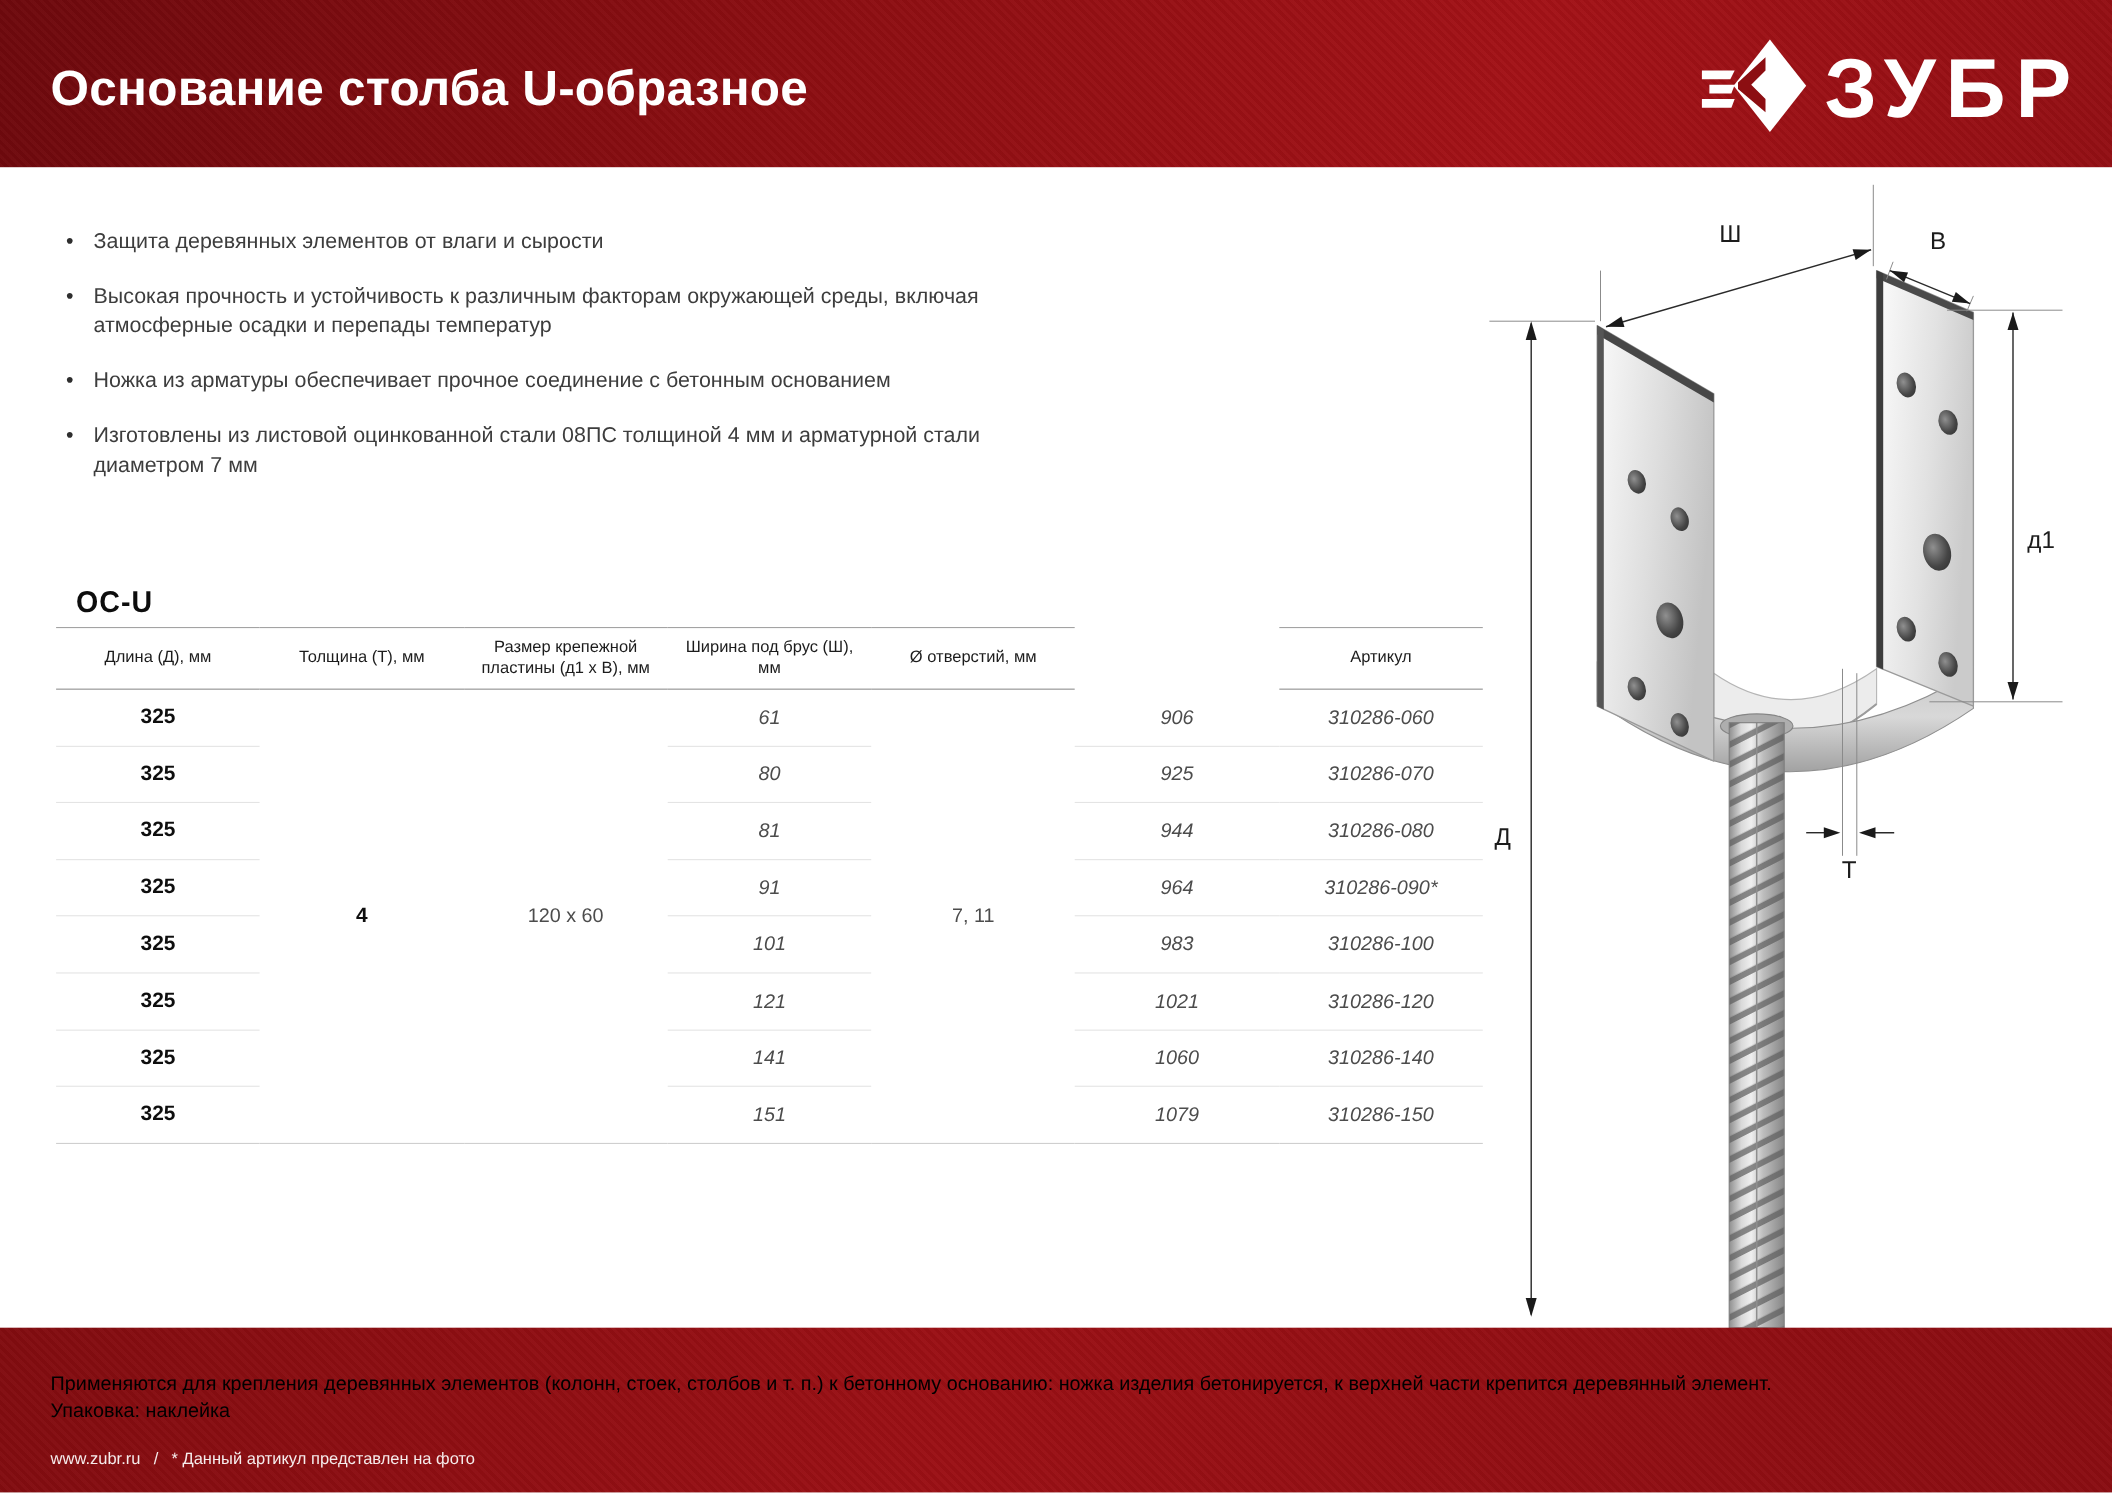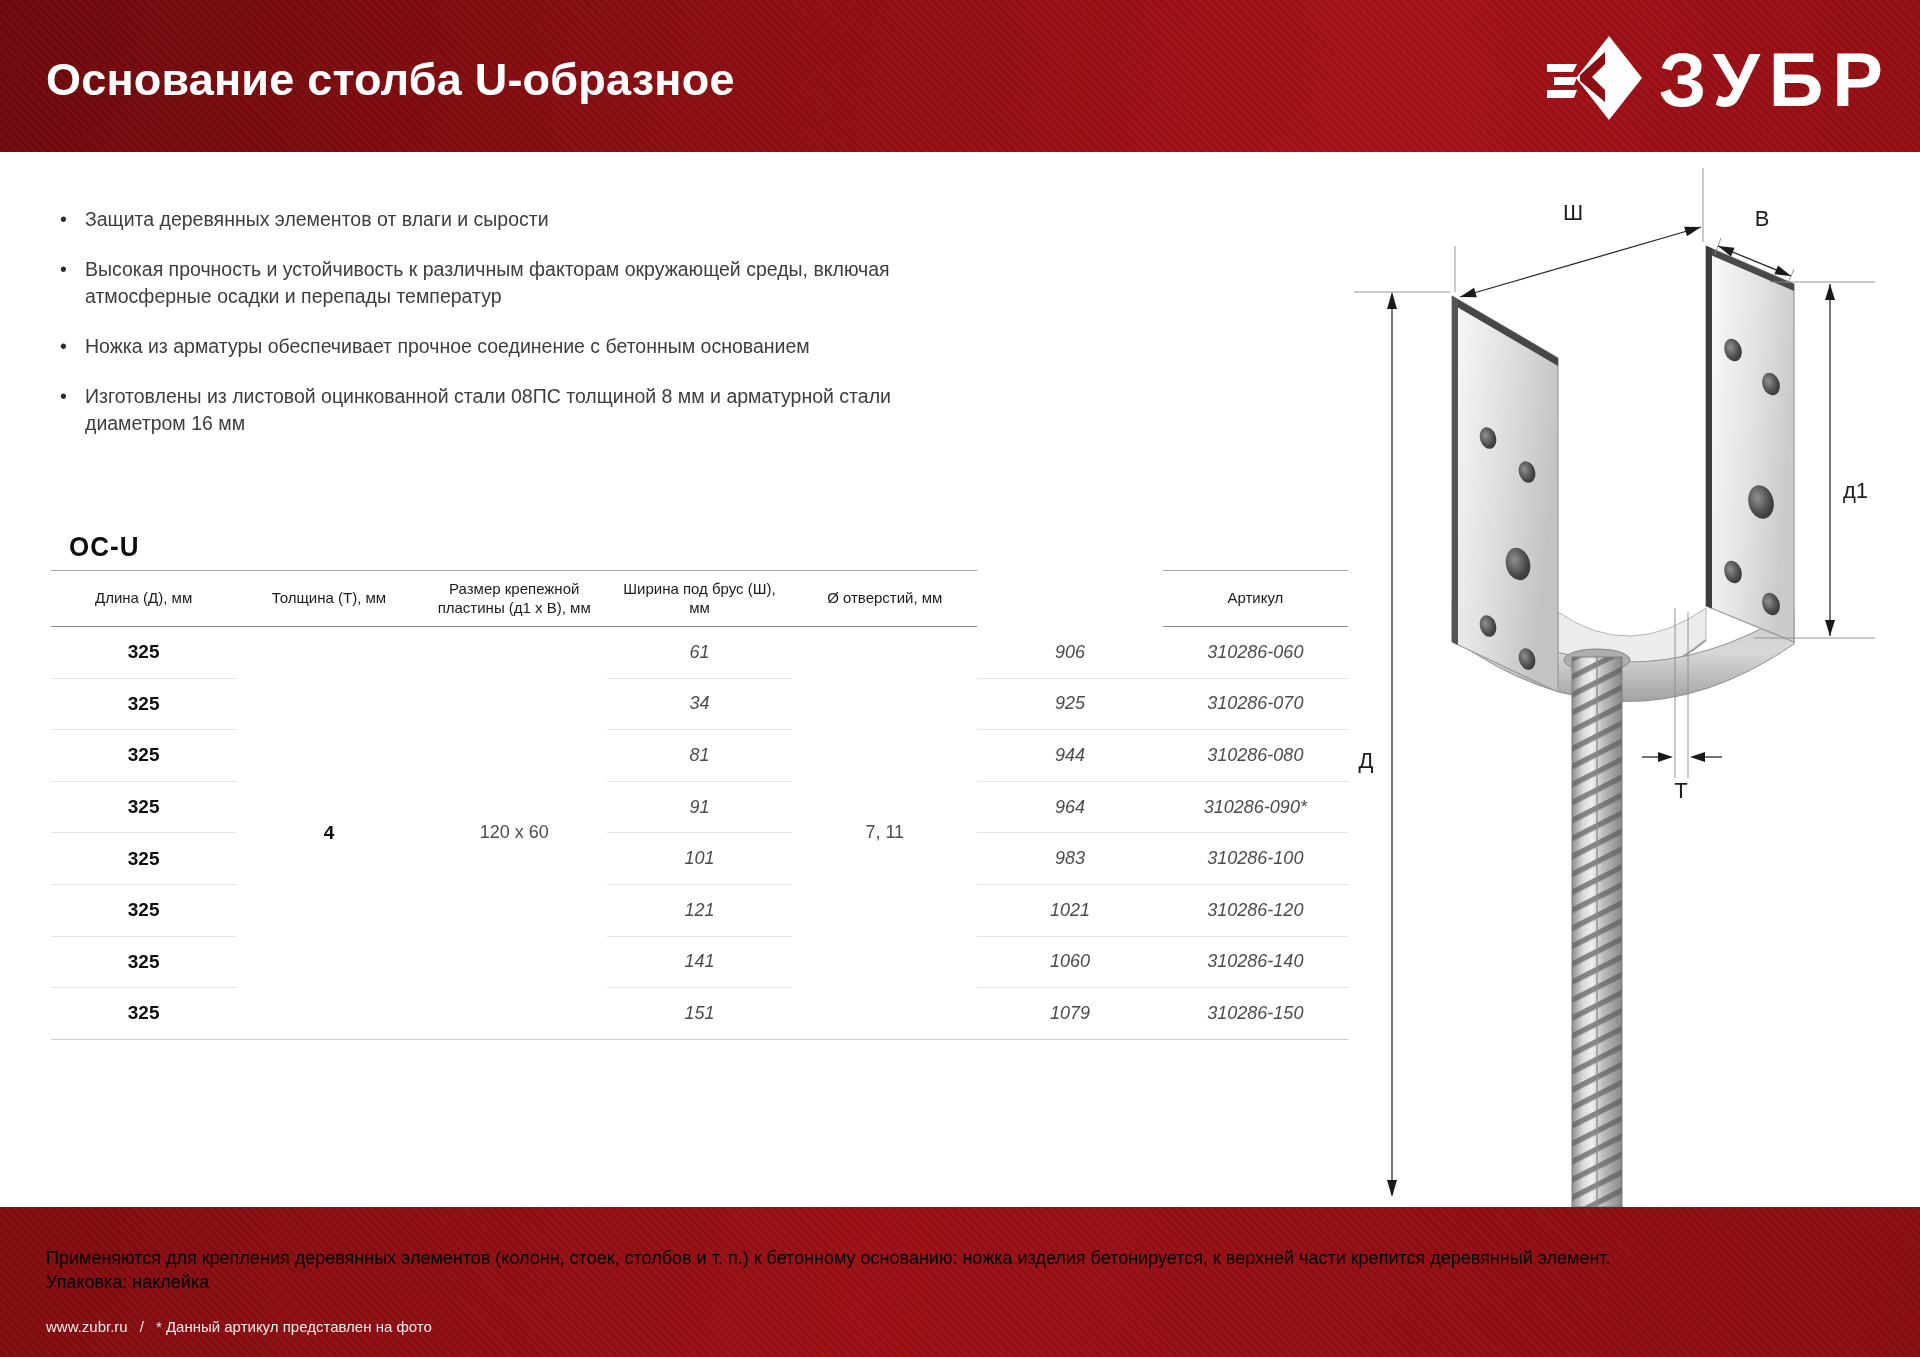--- a/index.html
+++ b/index.html
@@ -109,21 +109,21 @@
     <div class="feat">
       <span class="dot">•</span>
       <span>Высокая прочность и устойчивость к различным факторам окружающей среды, включая атмосферные осадки и перепады температур</span>
     </div>
     <div class="feat">
       <span class="dot">•</span>
       <span>Ножка из арматуры обеспечивает прочное соединение с бетонным основанием</span>
     </div>
     <div class="feat">
       <span class="dot">•</span>
-      <span>Изготовлены из листовой оцинкованной стали 08ПС толщиной 8 мм и арматурной стали диаметром 16 мм</span>
+      <span>Изготовлены из листовой оцинкованной стали 08ПС толщиной 4 мм и арматурной стали диаметром 7 мм</span>
     </div>
   </div>
 
   <div class="series">ОС-U</div>
 
   <div class="spec-table">
 
     <div class="t-h" style="grid-column:2">Толщина (Т), мм</div>
     <div class="t-h" style="grid-column:1">Длина (Д), мм</div>
     <div class="t-h" style="grid-column:3">Размер крепежной пластины (д1 х В), мм</div>
@@ -134,21 +134,21 @@
     <div class="c-merged-bold bot">4</div>
     <div class="c-merged bot" style="grid-column:3">120 x 60</div>
     <div class="c-merged bot" style="grid-column:5">7, 11</div>
 
     <div class="c-len sep" style="grid-row:2">325</div>
     <div class="c-val sep" style="grid-column:4;grid-row:2">61</div>
     <div class="c-val sep" style="grid-column:6;grid-row:2">906</div>
     <div class="c-val sep" style="grid-column:7;grid-row:2">310286-060</div>
 
     <div class="c-len sep" style="grid-row:3">325</div>
-    <div class="c-val sep" style="grid-column:4;grid-row:3">34</div>
+    <div class="c-val sep" style="grid-column:4;grid-row:3">80</div>
     <div class="c-val sep" style="grid-column:6;grid-row:3">925</div>
     <div class="c-val sep" style="grid-column:7;grid-row:3">310286-070</div>
 
     <div class="c-len sep" style="grid-row:4">325</div>
     <div class="c-val sep" style="grid-column:4;grid-row:4">81</div>
     <div class="c-val sep" style="grid-column:6;grid-row:4">944</div>
     <div class="c-val sep" style="grid-column:7;grid-row:4">310286-080</div>
 
     <div class="c-len sep" style="grid-row:5">325</div>
     <div class="c-val sep" style="grid-column:4;grid-row:5">91</div>

